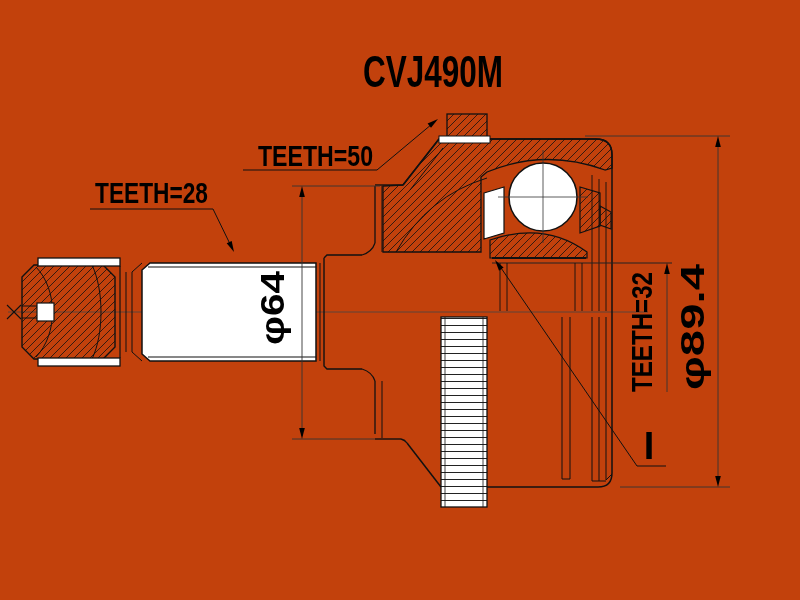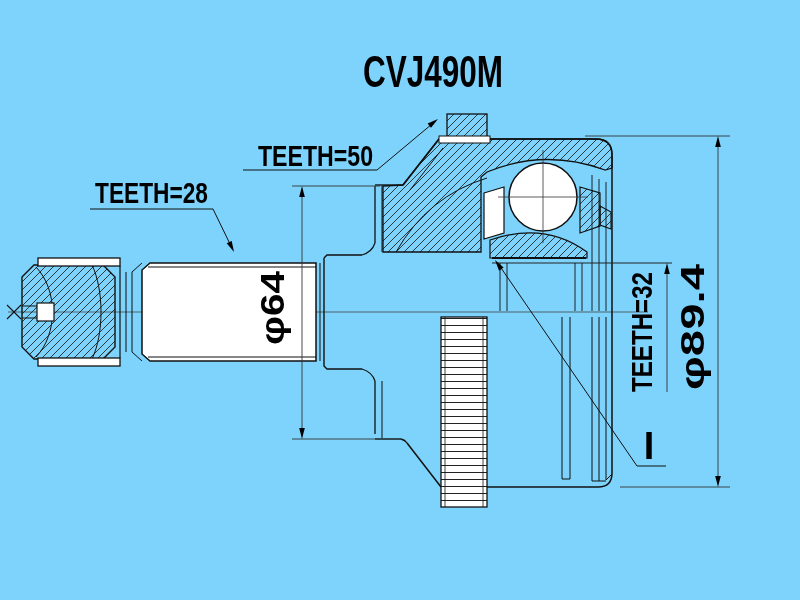--- a/index.html
+++ b/index.html
@@ -1,16 +1,16 @@
 <!DOCTYPE html>
 <html><head>
 <meta charset="utf-8">
 <style>
   html,body{margin:0;padding:0;background:#fff;}
-  #stage{position:relative;width:800px;height:600px;background:#7dd3fc;overflow:hidden;
+  #stage{position:relative;width:800px;height:600px;background:#c2410c;overflow:hidden;
          font-family:"Liberation Sans",sans-serif;}
   svg text{font-family:"Liberation Sans","DejaVu Sans",sans-serif;font-weight:bold;fill:#000;}
 </style>
 </head>
 <body>
 
 <div id="stage">
 <svg width="800" height="600" viewBox="0 0 800 600">
   <defs>
     <pattern id="hatch" patternUnits="userSpaceOnUse" width="8" height="8">

